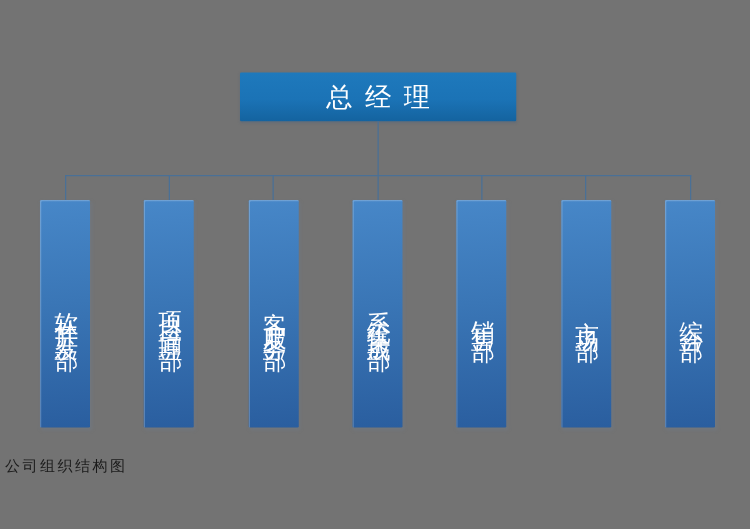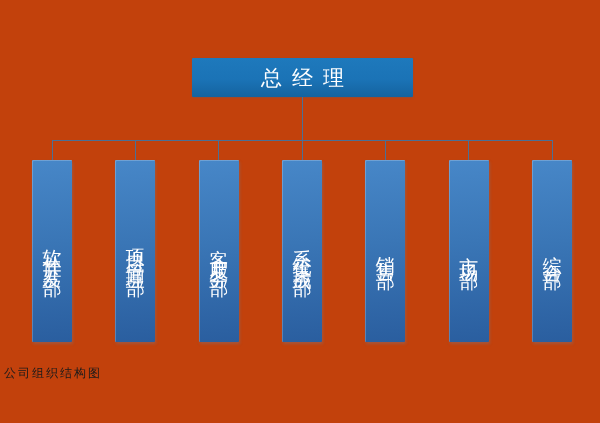--- a/index.html
+++ b/index.html
@@ -4,21 +4,21 @@
 <style>
   html, body {
     margin: 0;
     padding: 0;
     background: #ffffff;
   }
   .canvas {
     position: relative;
     width: 600px;
     height: 423px;
-    background: #c2410c;
+    background: #737373;
     overflow: hidden;
     font-family: "Liberation Serif", serif;
   }
 
   
   .root-box {
     position: absolute;
     left: 192px;
     top: 58px;
     width: 221px;

